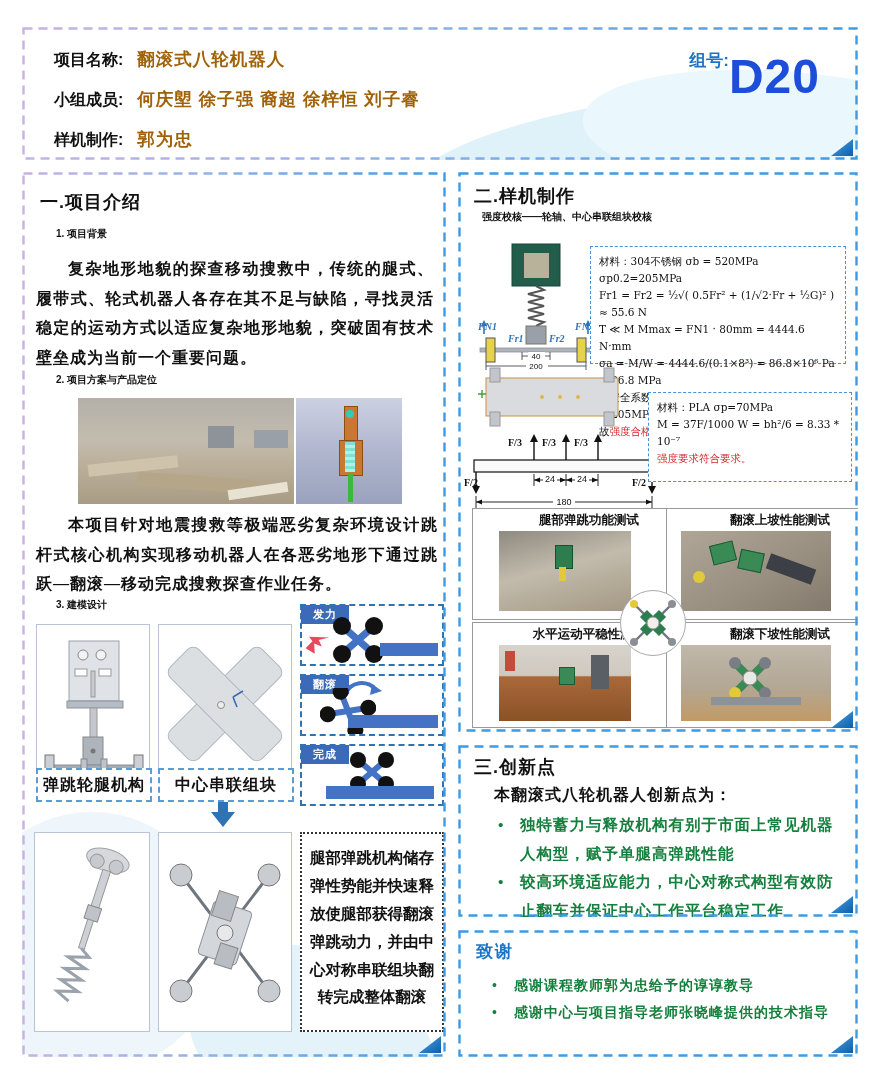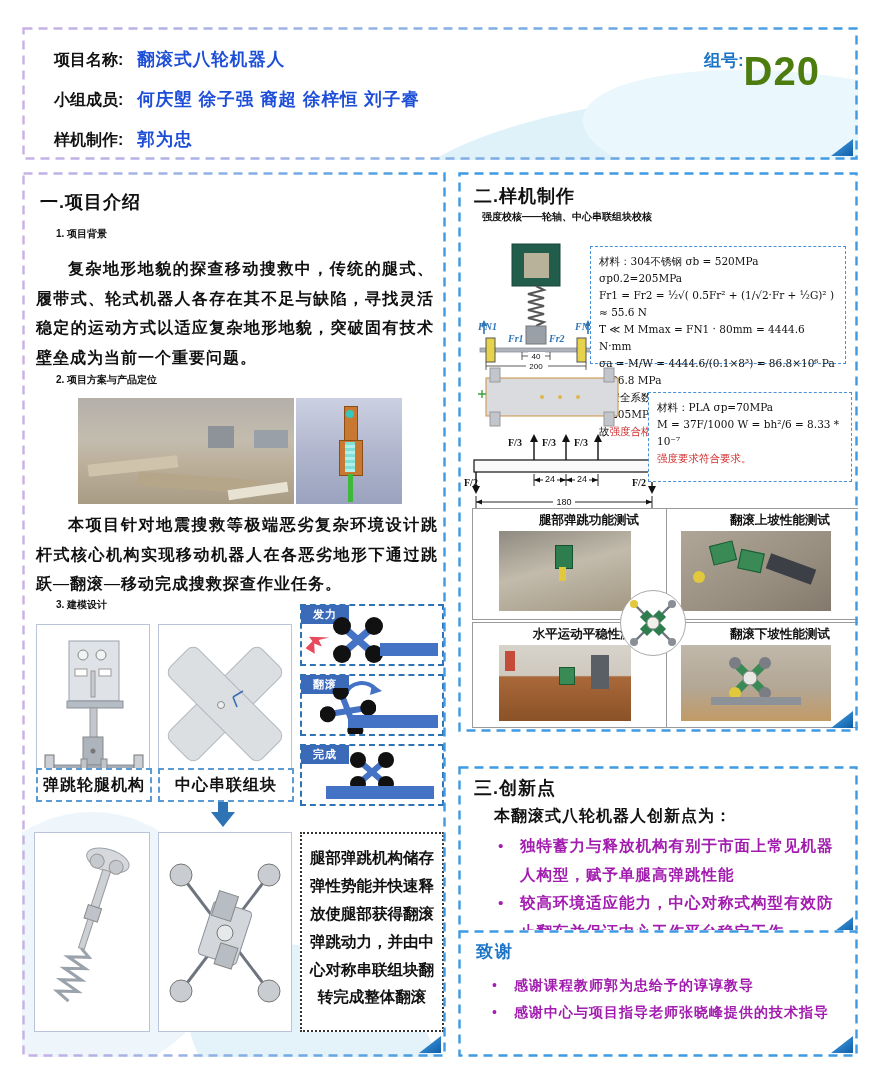--- a/index.html
+++ b/index.html
@@ -7,24 +7,24 @@
           font-family:"Liberation Sans",sans-serif;}
   .panel{position:absolute;background:#fff;}
   .bsvg{position:absolute;left:0;top:0;pointer-events:none;}
   .corner{position:absolute;right:5px;bottom:4px;}
   .ser{font-family:"Liberation Serif",serif;font-weight:700;color:#111;}
   .abs{position:absolute;}
 
   
   .hrow{position:absolute;left:32px;display:flex;align-items:baseline;gap:14px;}
   .hlabel{font-size:16px;font-weight:700;color:#111;}
-  .hvalue{font-size:17.5px;font-weight:700;color:#1d4ed8;letter-spacing:1px;}
+  .hvalue{font-size:17.5px;font-weight:700;color:#a16207;letter-spacing:1px;}
   .grp{position:absolute;right:38px;top:22px;display:flex;align-items:flex-start;gap:0;}
   .glabel{font-size:17px;font-weight:700;color:#1b74c5;}
-  .gvalue{font-size:40px;font-weight:700;color:#4d7c0f;letter-spacing:1px;}
+  .gvalue{font-size:48px;font-weight:700;color:#1d4ed8;letter-spacing:1px;}
   .wave{position:absolute;border-radius:50%;}
 
   
   .h1{font-size:18px;font-weight:700;color:#111;letter-spacing:1px;}
   .h1-blue{font-size:17px;font-weight:700;color:#1b74c5;letter-spacing:2px;}
   .h2{font-size:10px;font-weight:700;color:#111;}
   .para{font-family:"Liberation Serif",serif;font-weight:700;color:#111;
         font-size:16px;line-height:1.85;text-align:justify;letter-spacing:1px;}
   .indent{text-indent:2em;}
 
@@ -52,21 +52,21 @@
   
   .quad{position:absolute;background:#fff;border:1px solid #9a9a9a;padding-left:48px;}
   .qtitle{position:absolute;top:3px;left:0;right:0;text-align:center;
           font-family:"Liberation Serif",serif;font-weight:700;font-size:12.5px;color:#111;}
   .photo{position:absolute;overflow:hidden;}
   .circlebot{position:absolute;border-radius:50%;background:#fff;border:1.5px solid #aaa;
              display:flex;align-items:center;justify-content:center;z-index:5;}
 
   .bullets{position:absolute;}
   .brow{position:relative;padding-left:26px;font-family:"Liberation Serif",serif;
-        font-weight:700;color:#a21caf;}
+        font-weight:700;color:#15803d;}
   .brow::before{content:"\2022";position:absolute;left:4px;}
 </style>
 </head>
 <body>
 
 <div class="poster">
 
   <svg width="0" height="0" style="position:absolute">
     <defs>
       <linearGradient id="gradPB" x1="0" y1="0" x2="1" y2="0">
@@ -432,21 +432,21 @@
     </div>
 
     <svg class="bsvg" width="400" height="560">
       <rect x="1.5" y="1.5" width="397" height="557" fill="none" stroke="#3e9ae2" stroke-width="2.4" stroke-dasharray="9 6"></rect>
     </svg>
     <svg class="corner" width="22" height="17">
       <polygon points="0,17 22,17 22,0" fill="url(#gradTri)"></polygon>
     </svg>
   </section>
 
-  <section class="panel" style="left:458px;top:766px;width:400px;height:172px;overflow:hidden;">
+  <section class="panel" style="left:458px;top:745px;width:400px;height:172px;overflow:hidden;">
     <div class="abs h1" style="left:16px;top:10px;">三.创新点</div>
     <div class="abs ser" style="left:36px;top:40px;font-size:16px;letter-spacing:1px;">本翻滚式八轮机器人创新点为：</div>
     <div class="bullets" style="left:36px;top:66px;width:346px;">
       <div class="brow" style="font-size:15.5px;line-height:1.85;letter-spacing:1px;">独特蓄力与释放机构有别于市面上常见机器人构型，赋予单腿高弹跳性能</div>
       <div class="brow" style="font-size:15.5px;line-height:1.85;letter-spacing:1px;">较高环境适应能力，中心对称式构型有效防止翻车并保证中心工作平台稳定工作</div>
     </div>
     <svg class="bsvg" width="400" height="172">
       <rect x="1.5" y="1.5" width="397" height="169" fill="none" stroke="#3e9ae2" stroke-width="2.4" stroke-dasharray="9 6"></rect>
     </svg>
     <svg class="corner" width="22" height="17">

